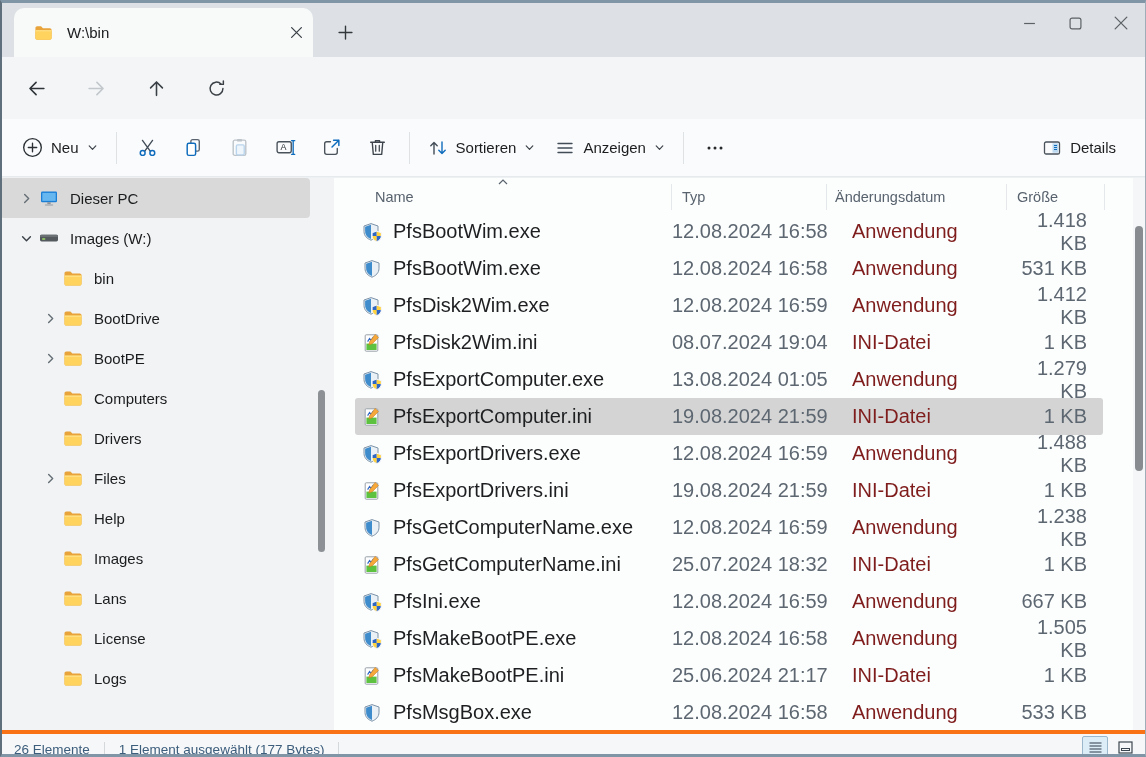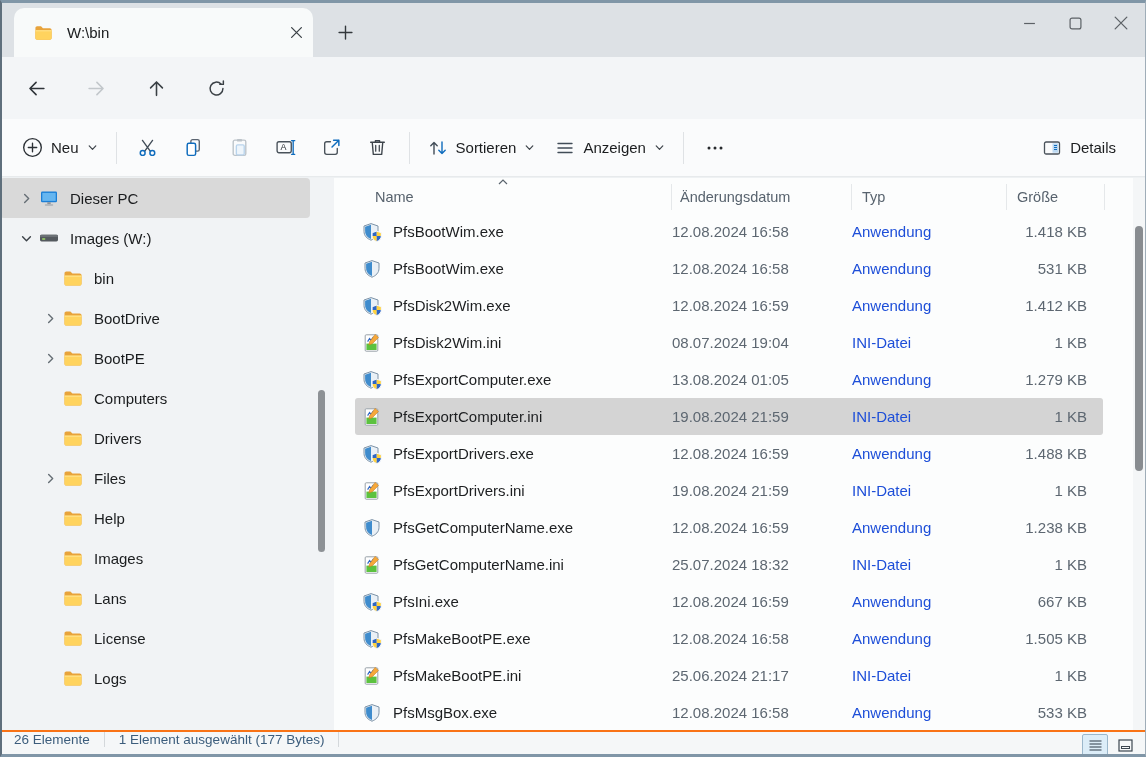--- a/index.html
+++ b/index.html
@@ -59,33 +59,33 @@
   .filearea { position:absolute; left:334px; top:0; right:0; bottom:0; background:#fcfdfd; }
   .list-header { position:absolute; left:21px; top:2px; right:30px; height:33px; display:flex; font-size:14.5px; color:#58636e; }
   .hcol { display:flex; align-items:center; border-right:1px solid #e5e8ea; height:26px; margin-top:4px; padding-left:10px;text-align:right; }
   .hcol.name { width:317px; padding-left:20px; position:relative; }
   .hcol.date { width:180px; padding-left:8px; }
   .hcol.type { width:155px; }
   .hcol.size { width:98px; }
   .sort-caret { position:absolute; top:-6px; left:142px; }
 
   .rows { position:absolute; left:21px; top:35px; }
-  .frow { width:748px; height:37px; display:flex; align-items:center; padding-left:7px; border-radius:3px; font-size:15px; }
+  .frow { width:748px; height:37px; display:flex; align-items:center; padding-left:7px; border-radius:3px; font-size:20px; }
   .frow.selected { background:#d4d4d4; }
   .fico { width:20px; height:20px; margin-right:11px; flex:0 0 20px; }
   .fname { width:279px; color:#1d1f21; white-space:nowrap; overflow:hidden; }
   .fdate { width:180px; color:#5d6771; }
-  .ftype { width:155px; color:#1d4ed8; }
+  .ftype { width:155px; color:#7f1d1d; }
   .fsize { width:90px; color:#5d6771; text-align:right; padding-right:10px; }
   .list-scroll-track { position:absolute; right:1px; top:0; bottom:0; width:12px; background:#f4f6f7; }
   .list-scroll { position:absolute; right:3px; top:48px; width:8px; height:245px; background:#888c90; border-radius:4px; }
 
   
-  .statusbar { position:absolute; bottom:0; left:0; right:0; height:27px; background:#f5f7f8; border-top:2px solid #f97316;
-               display:flex; align-items:flex-start; font-size:13.5px; color:#3c5d7c; }
+  .statusbar { position:absolute; bottom:0; left:0; right:0; height:27px; background:#f5f7f8; border-top:4px solid #f97316;
+               display:flex; align-items:flex-end; font-size:13.5px; color:#3c5d7c; }
   .sb-text { padding:0 14px; }
   .sb-sep { width:1px; height:15px; background:#d4d8db; }
   .sb-views { position:absolute; right:8px; top:2px; display:flex; gap:4px; }
   .sb-view-btn { width:26px; height:22px; border:1px solid transparent; background:transparent; display:flex; align-items:center; justify-content:center; border-radius:2px; }
   .sb-view-btn.active { background:#dcedf8; border-color:#9bb7cb; }
 
   svg { display:block; }
 </style>
 </head>
 <body>
@@ -501,25 +501,25 @@
     <div class="filearea">
       <div class="list-header">
         <div class="hcol name">
           <span class="sort-caret">
               <svg width="12" height="8">
                 <use href="#sym-caret-up"></use>
               </svg>
             </span>
           <span>Name</span>
         </div>
+        <div class="hcol type">
+            <span>Typ</span>
+          </div>
         <div class="hcol date">
             <span>Änderungsdatum</span>
-          </div>
-        <div class="hcol type">
-            <span>Typ</span>
           </div>
         <div class="hcol size">
             <span>Größe</span>
           </div>
       </div>
 
       <div class="rows">
         <div class="frow">
           <svg class="fico">
               <use href="#sym-uac"></use>

